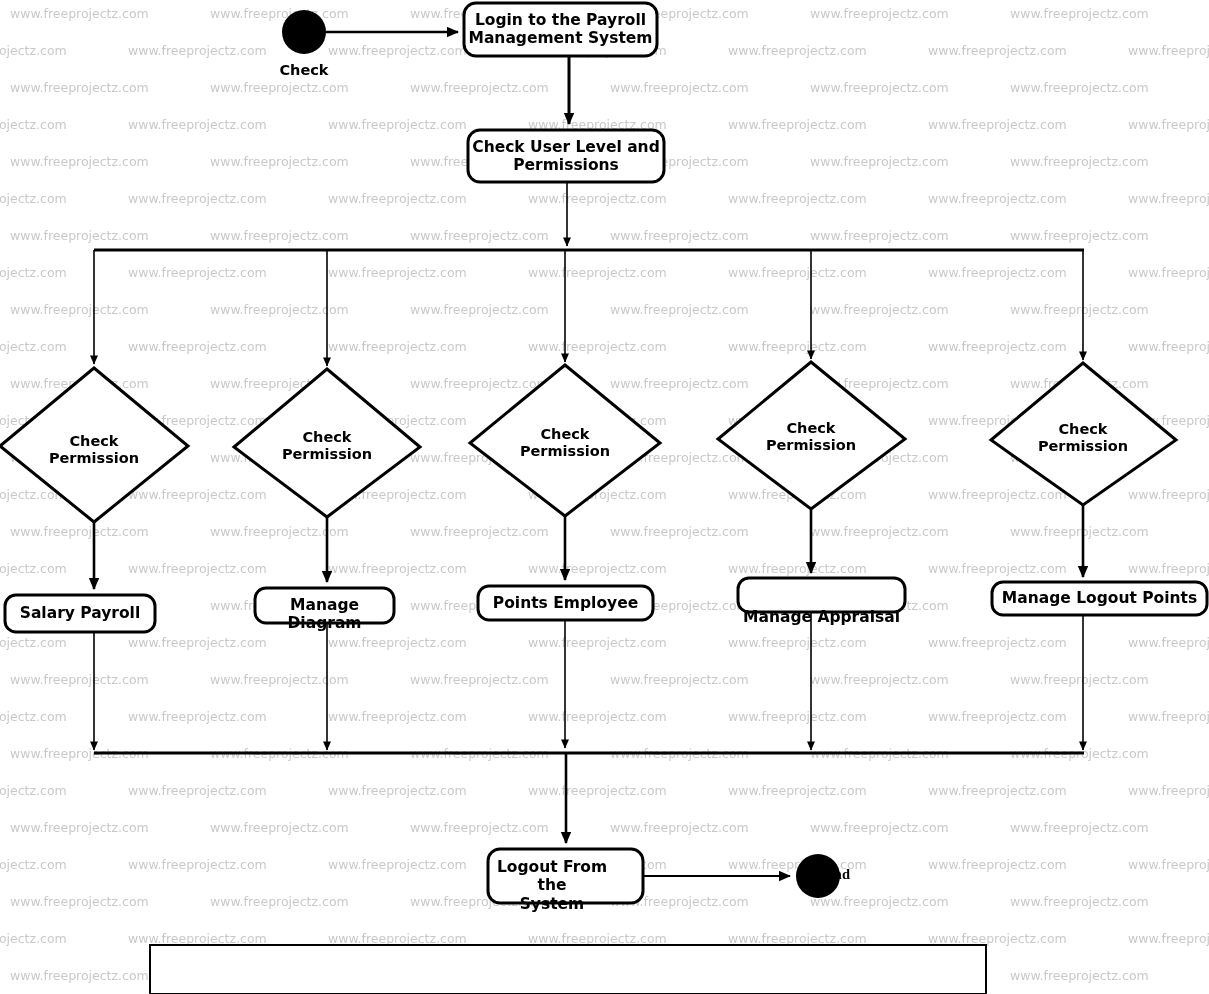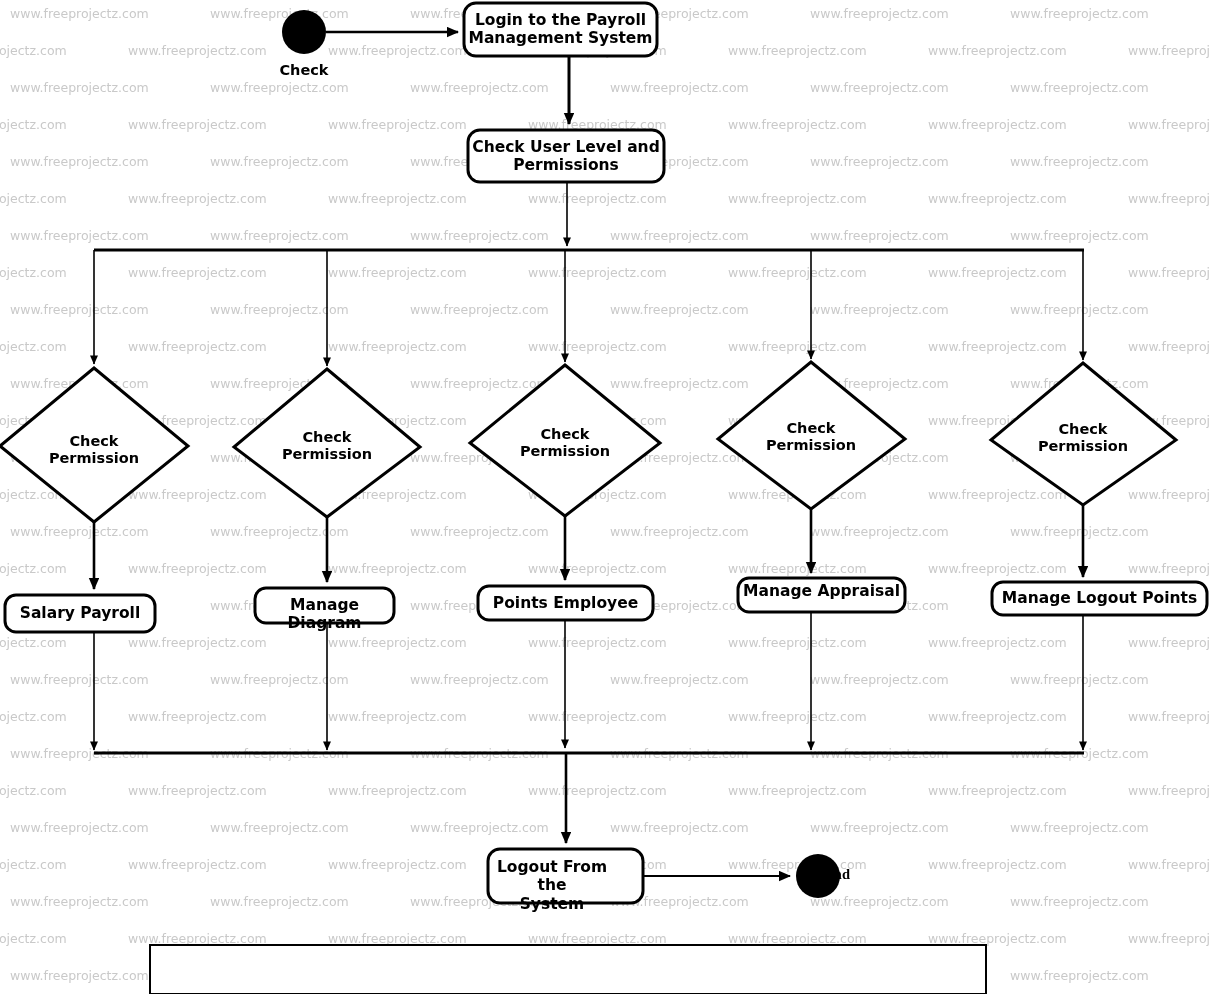--- a/index.html
+++ b/index.html
@@ -335,21 +335,21 @@
   <div class="node-label decision-label" style="left:515px; top:426px; width:100px;">Check
 Permission</div>
   <div class="node-label decision-label" style="left:761px; top:420px; width:100px;">Check
 Permission</div>
   <div class="node-label decision-label" style="left:1033px; top:421px; width:100px;">Check
 Permission</div>
 
   <div class="node-label action-label" style="left:7px; top:604px; width:146px;">Salary Payroll</div>
   <div class="node-label action-label" style="left:257px; top:596px; width:135px;">Manage Diagram</div>
   <div class="node-label action-label" style="left:480px; top:594px; width:171px;">Points Employee</div>
-  <div class="node-label action-label" style="left:740px; top:582px; width:163px;">Manage Appraisal</div>
+  <div class="node-label action-label" style="left:740px; top:608px; width:163px;">Manage Appraisal</div>
   <div class="node-label action-label" style="left:994px; top:589px; width:211px;">Manage Logout Points</div>
 
   <div class="node-label action-label" style="left:490px; top:858px; width:124px;">Logout From the
 System</div>
 
   <div class="node-label terminal-label" style="left:800px; top:866px; width:50px; text-align:right;font-family:Liberation Serif, serif;">End</div>
 
 
 </div>
 

